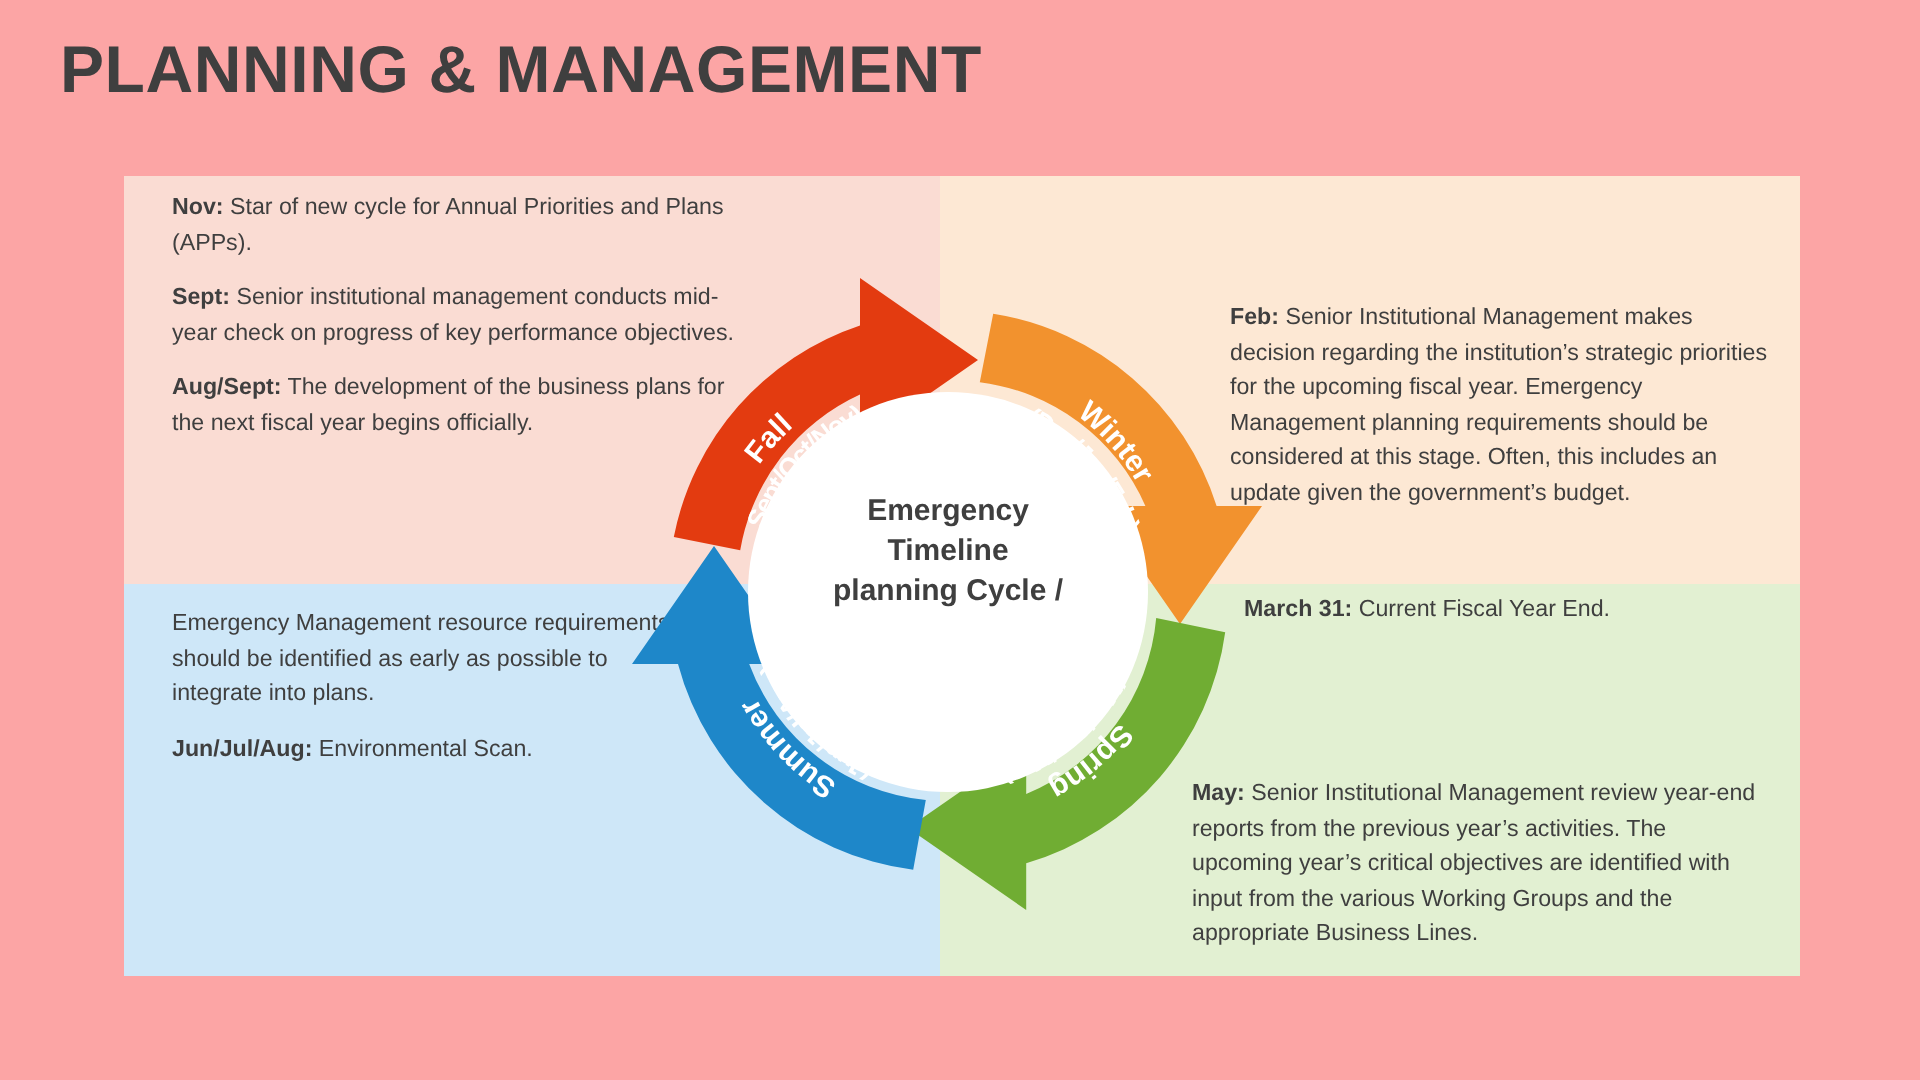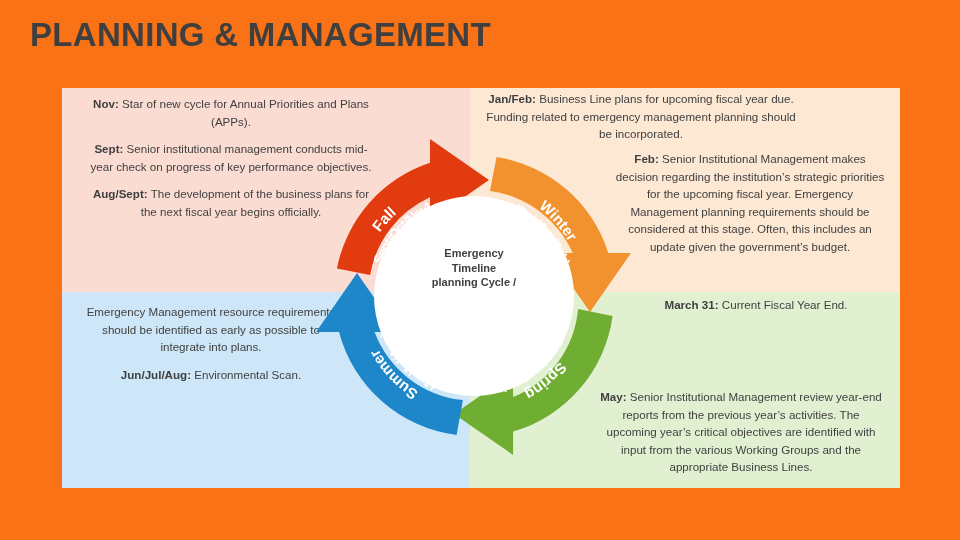--- a/index.html
+++ b/index.html
@@ -5,21 +5,21 @@
   * { box-sizing: border-box; margin: 0; padding: 0; }
   html, body {
     width: 960px; height: 540px;
     background: #ffffff;
     font-family: "Liberation Sans", sans-serif;
     overflow: hidden;
   }
   #slide {
     position: relative;
     width: 960px; height: 540px;
-    background: #f97316;
+    background: #fca5a5;
   }
 
   
   #slide-title {
     position: absolute;
     left: 30px; top: 16px;
     font-size: 33px;
     font-weight: bold;
     letter-spacing: 0.3px;
     color: #3f3f3f;
@@ -32,21 +32,20 @@
   #panel-summer { left: 62px;  top: 292px; width: 408px; height: 196px; background: #CEE7F8; }
   #panel-winter { left: 470px; top: 88px;  width: 430px; height: 204px; background: #FDE8D4; }
   #panel-spring { left: 470px; top: 292px; width: 430px; height: 196px; background: #E2F0D2; }
 
   
   .txt {
     position: absolute;
     color: #3f3f3f;
     font-size: 11.6px;
     line-height: 1.52;
-    text-align: center;
   }
   .txt b { font-weight: bold; }
   .txt p { margin-bottom: 10px; }
   .txt p:last-child { margin-bottom: 0; }
 
   #text-fall    { left: 86px;  top: 95px;  width: 290px; }
   #text-summer  { left: 86px;  top: 303px; width: 250px; }
   #text-winter-a{ left: 486px; top: 90px;  width: 310px; }
   #text-winter-b{ left: 615px; top: 150px; width: 270px; }
   #text-spring-a{ left: 622px; top: 296px; width: 268px; }
@@ -73,21 +72,21 @@
     font-size: 13.5px;
     font-weight: bold;
   }
 
   
   #cycle-center {
     position: absolute;
     left: 396px; top: 246px;
     width: 156px;
     text-align: center;
-    font-size: 11px;
+    font-size: 15px;
     font-weight: bold;
     line-height: 1.32;
     color: #3f3f3f;
   }
 </style>
 </head>
 <body>
 
 <div id="slide">
 
@@ -102,23 +101,20 @@
     <p><b>Nov:</b><span> Star of new cycle for Annual Priorities and Plans (APPs).</span></p>
     <p><b>Sept:</b><span> Senior institutional management conducts mid-year check on progress of key performance objectives.</span></p>
     <p><b>Aug/Sept:</b><span> The development of the business plans for the next fiscal year begins officially.</span></p>
   </div>
 
   <div class="txt" id="text-summer">
     <p><span>Emergency Management resource requirements should be identified as early as possible to integrate into plans.</span></p>
     <p><b>Jun/Jul/Aug:</b><span> Environmental Scan.</span></p>
   </div>
 
-  <div class="txt" id="text-winter-a">
-    <p><b>Jan/Feb:</b><span> Business Line plans for upcoming fiscal year due. Funding related to emergency management planning should be incorporated.</span></p>
-  </div>
   <div class="txt" id="text-winter-b">
     <p><b>Feb:</b><span> Senior Institutional Management makes decision regarding the institution’s strategic priorities for the upcoming fiscal year. Emergency Management planning requirements should be considered at this stage. Often, this includes an update given the government’s budget.</span></p>
   </div>
 
   <div class="txt" id="text-spring-a">
     <p><b>March 31:</b><span> Current Fiscal Year End.</span></p>
   </div>
   <div class="txt" id="text-spring-c">
     <p><b>May:</b><span> Senior Institutional Management review year-end reports from the previous year’s activities. The upcoming year’s critical objectives are identified with input from the various Working Groups and the appropriate Business Lines.</span></p>
   </div>

